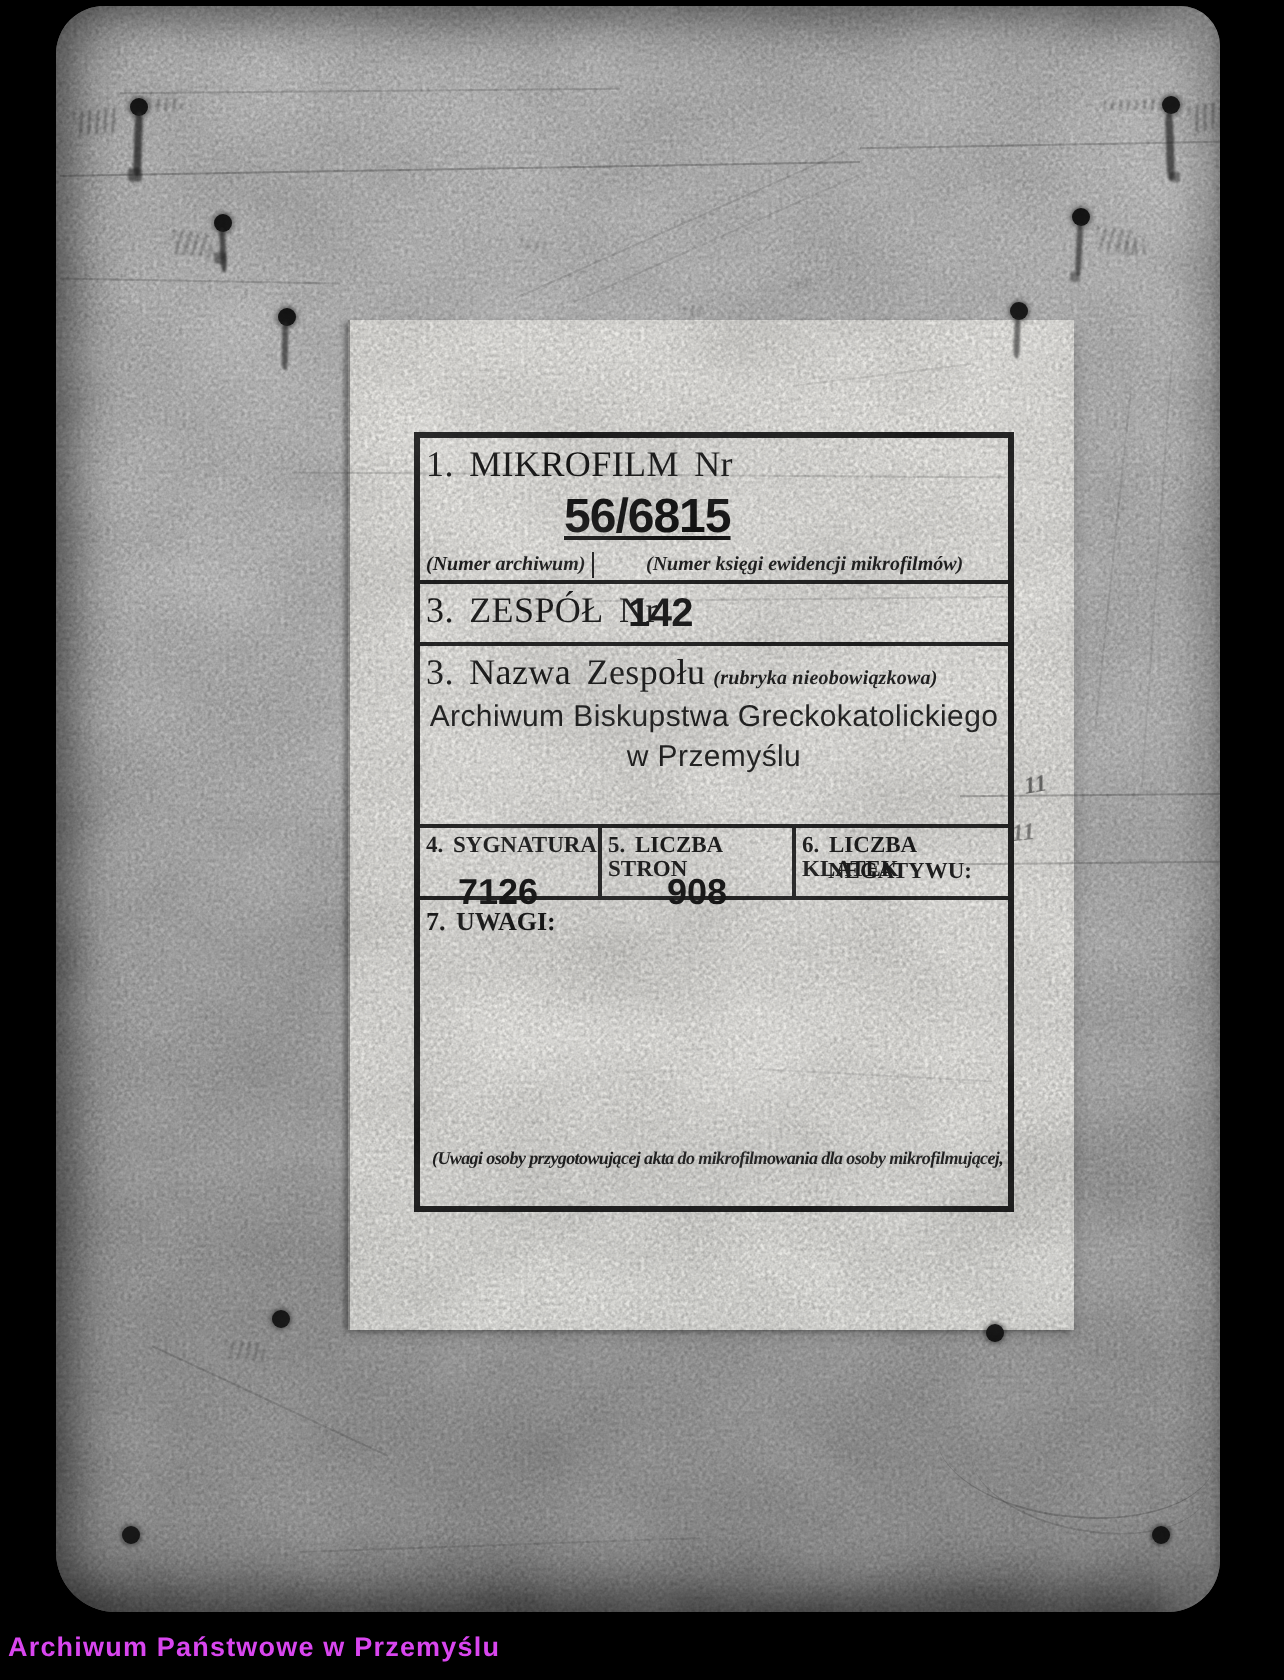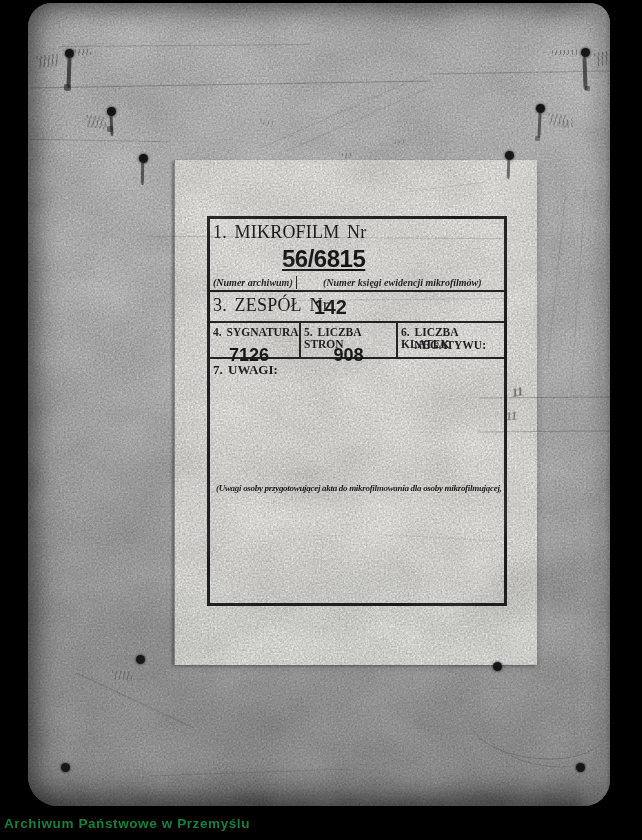--- a/index.html
+++ b/index.html
@@ -73,21 +73,21 @@
   .v4{left:19px;}
   .v5{left:0;right:0;text-align:center;}
   .c6l2{position:absolute;left:16px;top:16px;}
   .uwagi{font-size:13px;}
   .footnote{position:absolute;left:6px;bottom:7px;right:2px;
     font:italic bold 9px "Liberation Serif", serif;letter-spacing:-.3px;line-height:13px;
     white-space:nowrap;color:#1b1b1b;}
   
   .watermark{
     position:absolute;left:4px;top:816px;z-index:10;
-    font:bold 13.5px "Liberation Sans", sans-serif;letter-spacing:.6px;color:#15803d;
+    font:bold 13.5px "Liberation Sans", sans-serif;letter-spacing:.6px;color:#d946ef;
   }
   .noise{position:absolute;left:0;top:0;z-index:9;pointer-events:none;}
 </style>
 </head>
 <body>
 
 <div class="board">
   <div class="band-right"></div>
 
   <div class="card">
@@ -101,20 +101,28 @@
           <span class="subbar"></span>
           <span class="sub sub-right">(Numer księgi ewidencji mikrofilmów)</span>
         </div>
       </div>
 
       <div class="row row2">
         <span class="flabel pos-label">3. ZESPÓŁ Nr</span>
         <span class="value2">142</span>
       </div>
 
+      <div class="row row3">
+        <div class="pos-label">
+          <span class="flabel">3. Nazwa Zespołu</span>
+          <span class="note">(rubryka nieobowiązkowa)</span>
+        </div>
+        <div class="name-line name1">Archiwum Biskupstwa Greckokatolickiego</div>
+        <div class="name-line name2">w Przemyślu</div>
+      </div>
 
       <div class="row row456">
         <div class="col c4">
           <div class="flabel-sm pos-label">4. SYGNATURA</div>
           <div class="val45 v4">7126</div>
         </div>
         <div class="col c5">
           <div class="flabel-sm pos-label">5. LICZBA STRON</div>
           <div class="val45 v5">908</div>
         </div>

